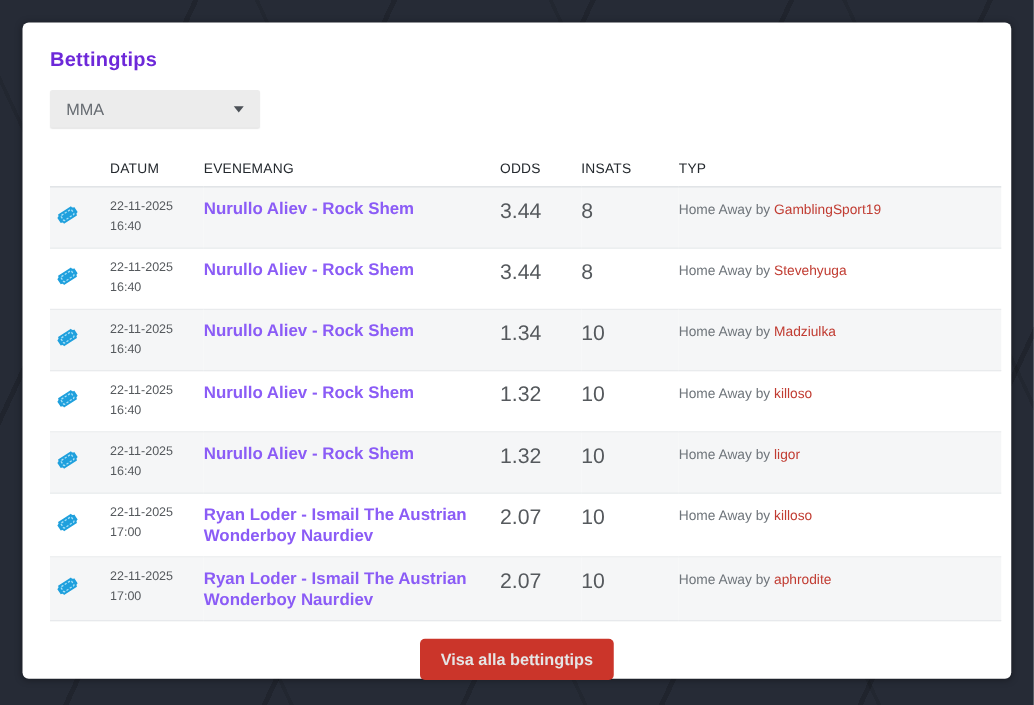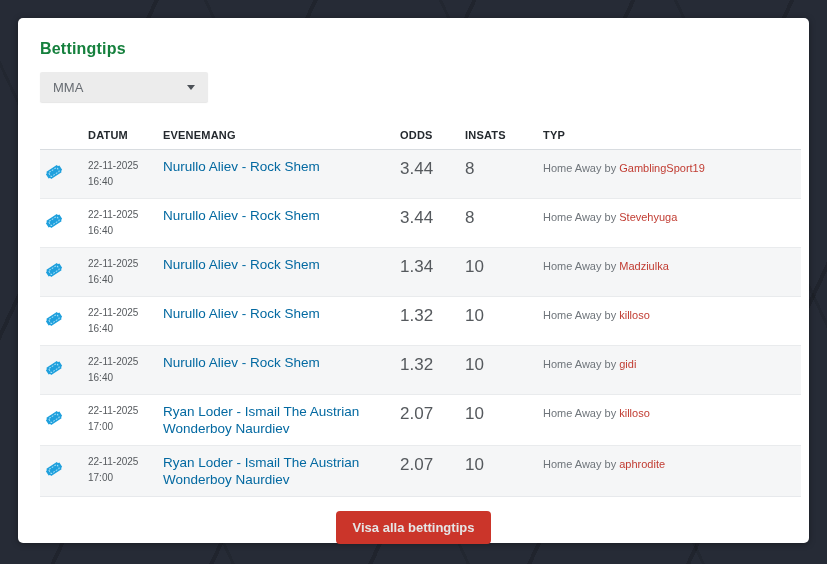--- a/index.html
+++ b/index.html
@@ -17,21 +17,21 @@
     position: absolute; left: 18px; top: 18px;
     width: 791px; height: 525px;
     background: var(--card, #ffffff);
     border-radius: 5px;
     box-shadow: 0 1px 6px rgba(0,0,0,0.35);
     padding-top: 22px;
   }
   .card-head { padding: 0 22px; }
   .page-title {
     margin: 0 0 14px 0;
-    font-size: 16px; font-weight: bold; color: #15803d;
+    font-size: 16px; font-weight: bold; color: #6d28d9;
     letter-spacing: 0.2px;
   }
   .filters { display: flex; gap: 13px; margin-bottom: 21px; align-items: flex-end; }
   .select {
     width: 168px; height: 30px;
     background: #ececec; border-radius: 2px;
     display: flex; align-items: center; justify-content: space-between;
     padding: 0 13px; cursor: pointer;
     box-shadow: 0 1px 1px rgba(0,0,0,0.10);
   }
@@ -43,38 +43,38 @@
     border-top: 5px solid #4c5157;
   }
   .table-wrap { padding: 0 8px 0 22px; }
   table { width: 100%; border-collapse: collapse; border-bottom: 1px solid #e7e9ec; }
   col.w-icon { width: 48px; }
   col.w-datum { width: 75px; }
   col.w-event { width: 237px; }
   col.w-odds { width: 65px; }
   col.w-insats { width: 78px; }
   th {
-    text-align: left; font-size: 11px; font-weight: bold; color: #24292e;
+    text-align: left; font-size: 11px; font-weight: normal; color: #24292e;
     padding: 6px 8px 8px 0; border-bottom: 1px solid #d8dce0;
     letter-spacing: 0.2px;
   }
   tbody tr:nth-child(odd) { background: var(--stripe, #f5f6f7); }
   td {
     vertical-align: top;
     padding: 8px 8px 8px 0;
     border-top: 1px solid #e9ebed;
     font-size: 17px; color: #55595d;
   }
   tbody tr:first-child td { border-top: none; }
   td.c-icon { vertical-align: middle; padding-left: 3px; width: 48px; }
   .ticket { display: inline-block; width: 22px; height: 22px; }
   .ticket .t-body { fill: var(--icon_blue, #1fa0dd); }
   .ticket .t-inner { stroke: #a8e0f7; }
   .c-date { font-size: 10px; line-height: 16px; color: #55595d; }
-  .c-event { font-weight: normal; color: #0369a1; font-size: 13.5px; line-height: 17px; padding-right: 18px; }
+  .c-event { font-weight: bold; color: #8b5cf6; font-size: 13.5px; line-height: 17px; padding-right: 18px; }
   .c-odds, .c-insats { padding-top: 9px; }
   .c-typ { font-size: 11px; color: #6f757b; padding-top: 11px; line-height: 14px; }
   .c-typ a { color: var(--link, #c13c32); text-decoration: none; cursor: pointer; }
   .card-footer { text-align: center; padding-top: 14px; }
   .show-all-btn {
     background: var(--accent, #cb352a);
     color: #e5e5e5; font-weight: bold; font-size: 13px;
     font-family: inherit;
     border: none; border-radius: 4px;
     padding: 9px 17px; cursor: pointer;
@@ -210,21 +210,21 @@
         </svg>
       </span>
     </td>
     <td class="c-date">
       <div>22-11-2025</div>
       <div>16:40</div>
     </td>
     <td class="c-event">Nurullo Aliev - Rock Shem</td>
     <td class="c-odds">1.32</td>
     <td class="c-insats">10</td>
-    <td class="c-typ"><span>Home Away by</span> <a>gidi</a></td>
+    <td class="c-typ"><span>Home Away by</span> <a>ligor</a></td>
   </tr>
 
   <tr>
     <td class="c-icon">
       <span class="ticket">
         <svg width="22" height="22" viewBox="0 0 24 24">
           <g transform="rotate(-33 12 12)">
             <path class="t-body" d="M3.2 9.3 a2.1 2.1 0 0 0 2.1-2.1 l13.4 0 a2.1 2.1 0 0 0 2.1 2.1 l0 5.4 a2.1 2.1 0 0 0 -2.1 2.1 l-13.4 0 a2.1 2.1 0 0 0 -2.1-2.1 z"></path>
             <rect class="t-inner" x="6.6" y="9.4" width="10.8" height="5.2" rx="0.8" fill="none" stroke-width="1.1" stroke-dasharray="2 1.4"></rect>
           </g>

